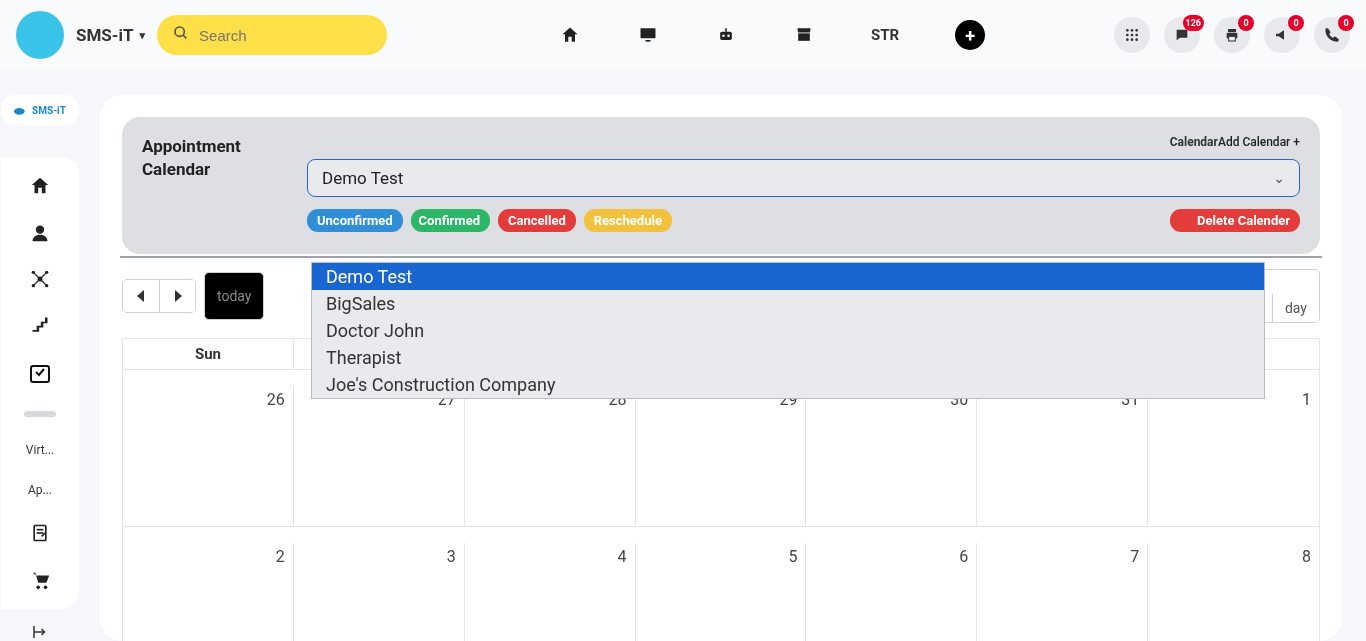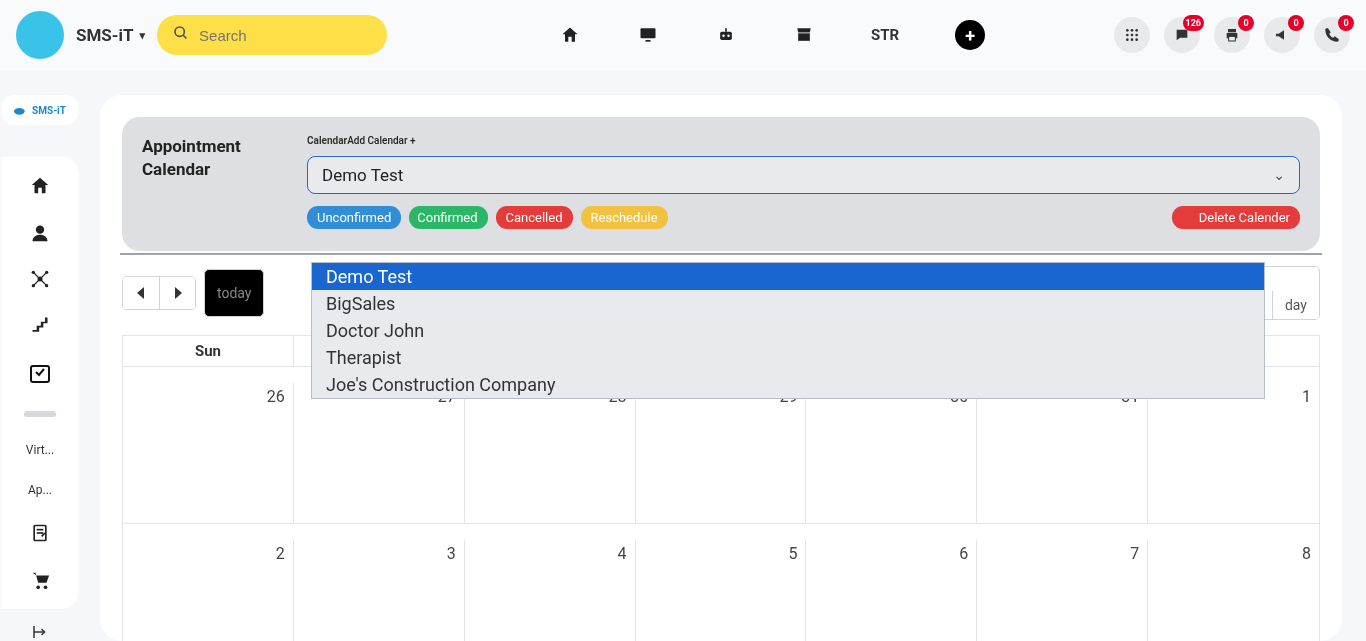--- a/index.html
+++ b/index.html
@@ -30,27 +30,27 @@
 .side-text { font-size: 12px; color: #333; }
 .side-sep { width: 32px; height: 6px; background: #d6d8de; border-radius: 3px; }
 .exit-icon { margin-top: 14px; font-size: 18px; color: #333; }
 
 
 .main { position: absolute; left: 100px; top: 95px; right: 24px; bottom: 0; background: #fff; border-radius: 22px; padding: 22px; overflow: hidden; }
 .config-bar { background: #dddfe3; border-radius: 18px; padding: 18px 20px 22px 20px; display: flex; gap: 10px; }
 .config-left { width: 155px; }
 .config-left h3 { font-size: 17px; font-weight: 700; line-height: 1.35; color: #222; }
 .config-right { flex: 1; }
-.cal-row1 { display: flex; justify-content: flex-start; align-items: center; font-size: 10px; margin-bottom: 10px; }
+.cal-row1 { display: flex; justify-content: flex-end; align-items: center; font-size: 12px; margin-bottom: 10px; }
 .cal-label { font-weight: 700; }
 .add-cal { font-weight: 500; color: #222; }
 .select-box { background: #e9eaee; border: 1px solid #2a66c8; border-radius: 8px; height: 38px; display: flex; align-items: center; justify-content: space-between; padding: 0 14px; font-size: 17px; color: #222; position: relative; }
 .select-chevron { font-size: 14px; color: #555; }
 .status-row { display: flex; gap: 8px; margin-top: 12px; align-items: center; }
-.pill { padding: 4px 10px; border-radius: 11px; color: #fff; font-size: 13px; font-weight: 400; }
+.pill { padding: 4px 10px; border-radius: 11px; color: #fff; font-size: 13px; font-weight: 700; }
 .pill-unconf { background: #2f8ed6; }
 .pill-conf { background: #2bb767; padding-left: 8px; }
 .pill-canc { background: #e43b3b; }
 .pill-resch { background: #f2c23e; }
 .pill-delete { background: #e43b3b; margin-left: auto; padding-left: 27px; }
 .divider { height: 2px; background: #9fa3ad; margin: 2px -2px 0 -2px; }
 
 
 .cal-toolbar { margin-top: 18px; display: flex; align-items: center; position: relative; height: 40px; }
 .nav-grp { display: flex; border: 1px solid #cfd2d8; border-radius: 5px; overflow: hidden; }

